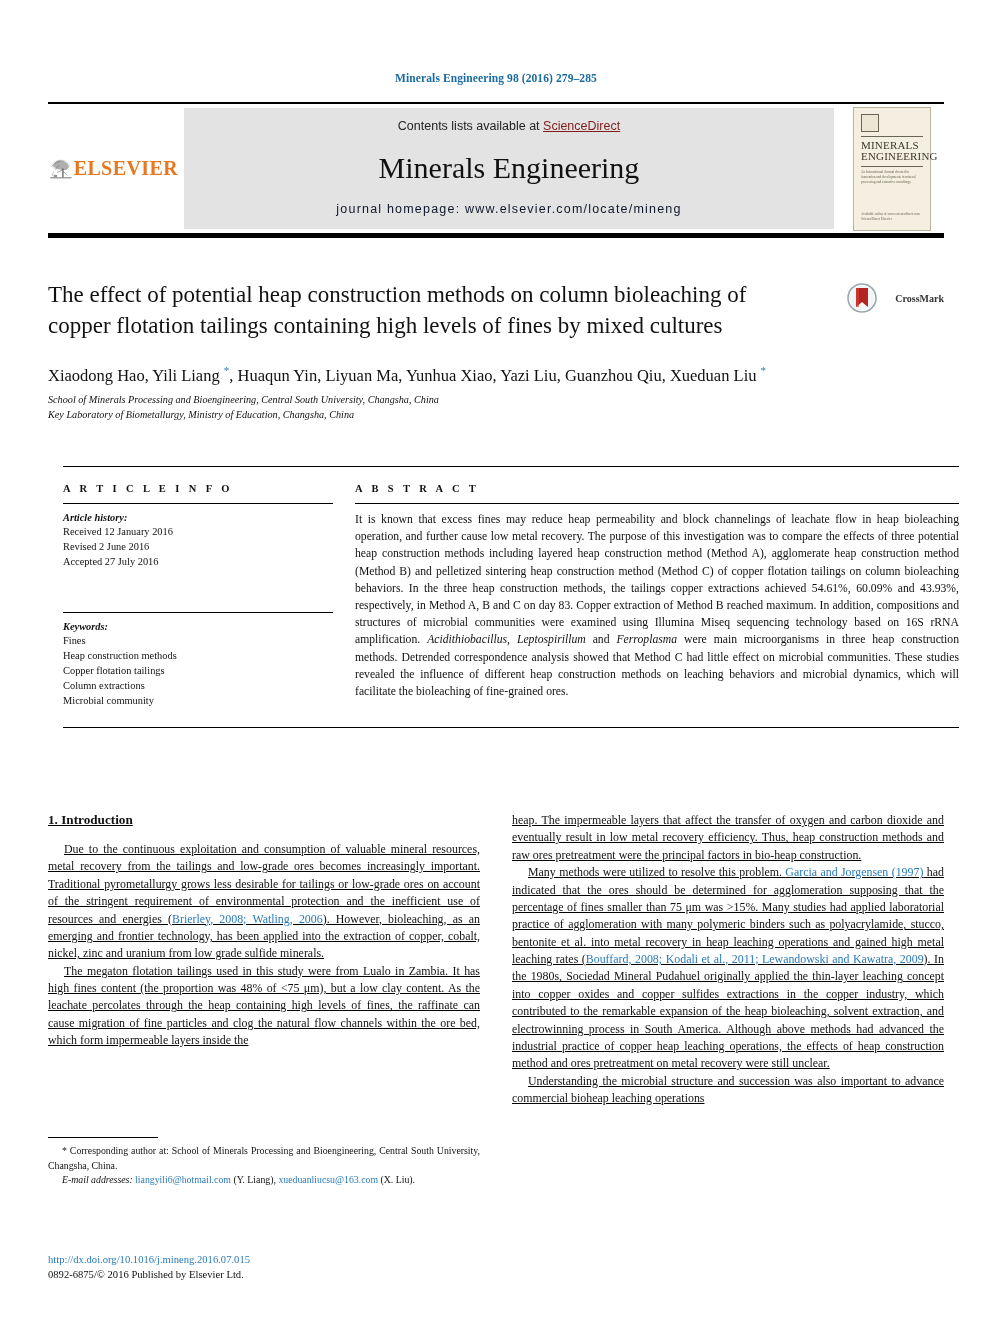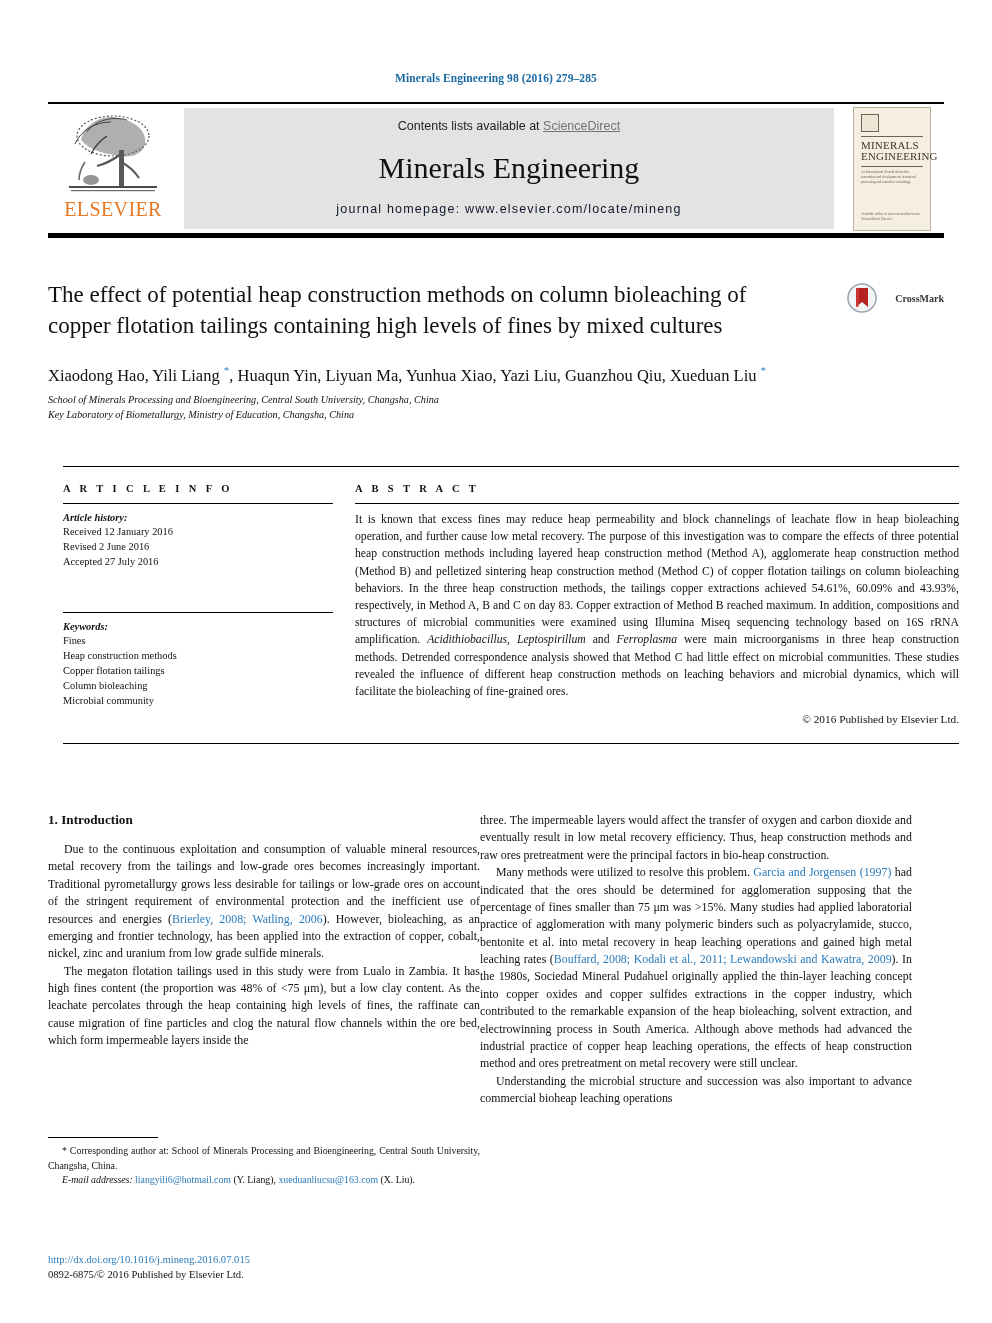--- a/index.html
+++ b/index.html
@@ -49,24 +49,24 @@
     padding-bottom: 4px;
     box-sizing: border-box;
     display: flex;
     align-items: stretch;
     height: 136px;
   }
   .elsevier-block {
     width: 130px;
     flex: 0 0 130px;
     display: flex;
-    flex-direction: column;
     align-items: center;
     justify-content: flex-start;
     padding-top: 2px;
+    font-weight: bold;
   }
   .elsevier-tree {
     width: 104px;
     height: 92px;
   }
   .elsevier-word {
     font-family: "Liberation Serif", serif;
     color: #E87722;
     font-size: 20px;
     letter-spacing: .4px;
@@ -84,21 +84,21 @@
     justify-content: space-between;
     padding: 11px 0 13px 0;
     box-sizing: border-box;
   }
   .contents-line {
     font-family: "Liberation Sans", sans-serif;
     font-size: 12.5px;
     color: #222;
   }
   .contents-line .sd-link {
-    color: #737373;
+    color: #7f1d1d;
   }
   .journal-name {
     font-family: "Liberation Serif", serif;
     font-size: 30px;
     color: #111;
     line-height: 1;
   }
   .homepage-line {
     font-family: "Liberation Sans", sans-serif;
     font-size: 12.5px;
@@ -254,20 +254,22 @@
     color: #111;
   }
 
   
   .body-area {
     position: absolute;
     top: 812px;
     left: 48px;
     width: 896px;
     display: flex;
+    gap: 32px;
+    text-decoration: underline;
   }
   .bcol { width: 432px; flex: 0 0 432px; position: relative; }
   .h1 {
     font-family: "Liberation Serif", serif;
     font-weight: bold;
     font-size: 13.2px;
     color: #111;
     margin: 0 0 13px 0;
   }
   .para {
@@ -401,40 +403,39 @@
       <div class="info-line">Revised 2 June 2016</div>
       <div class="info-line">Accepted 27 July 2016</div>
 
       <div class="kw-gap"></div>
 
       <div class="hairline"></div>
       <div class="info-sub">Keywords:</div>
       <div class="info-line">Fines</div>
       <div class="info-line">Heap construction methods</div>
       <div class="info-line">Copper flotation tailings</div>
-      <div class="info-line">Column bioleaching</div>
+      <div class="info-line">Column extractions</div>
       <div class="info-line">Microbial community</div>
     </div>
 
     <div class="col-abs">
       <div class="sec-label">A B S T R A C T</div>
       <div class="hairline"></div>
       <p class="abstract-text">It is known that excess fines may reduce heap permeability and block channelings of leachate flow in heap bioleaching operation, and further cause low metal recovery. The purpose of this investigation was to compare the effects of three potential heap construction methods including layered heap construction method (Method A), agglomerate heap construction method (Method B) and pelletized sintering heap construction method (Method C) of copper flotation tailings on column bioleaching behaviors. In the three heap construction methods, the tailings copper extractions achieved 54.61%, 60.09% and 43.93%, respectively, in Method A, B and C on day 83. Copper extraction of Method B reached maximum. In addition, compositions and structures of microbial communities were examined using Illumina Miseq sequencing technology based on 16S rRNA amplification. <i>Acidithiobacillus</i>, <i>Leptospirillum</i> and <i>Ferroplasma</i> were main microorganisms in three heap construction methods. Detrended correspondence analysis showed that Method C had little effect on microbial communities. These studies revealed the influence of different heap construction methods on leaching behaviors and microbial dynamics, which will facilitate the bioleaching of fine-grained ores.</p>
-      <div class="copyright">© 2016 Published by Elsevier Ltd.</div>
     </div>
   </div>
 
   <div class="body-area">
     <div class="bcol">
       <h2 class="h1">1. Introduction</h2>
       <p class="para">Due to the continuous exploitation and consumption of valuable mineral resources, metal recovery from the tailings and low-grade ores becomes increasingly important. Traditional pyrometallurgy grows less desirable for tailings or low-grade ores on account of the stringent requirement of environmental protection and the inefficient use of resources and energies (<span class="lnk">Brierley, 2008; Watling, 2006</span>). However, bioleaching, as an emerging and frontier technology, has been applied into the extraction of copper, cobalt, nickel, zinc and uranium from low grade sulfide minerals.</p>
       <p class="para">The megaton flotation tailings used in this study were from Lualo in Zambia. It has high fines content (the proportion was 48% of &lt;75 μm), but a low clay content. As the leachate percolates through the heap containing high levels of fines, the raffinate can cause migration of fine particles and clog the natural flow channels within the ore bed, which form impermeable layers inside the</p>
     </div>
     <div class="bcol">
-      <p class="para nohang">three. The impermeable layers would affect the transfer of oxygen and carbon dioxide and eventually result in low metal recovery efficiency. Thus, heap construction methods and raw ores pretreatment were the principal factors in bio-heap construction.</p>
+      <p class="para nohang">heap. The impermeable layers that affect the transfer of oxygen and carbon dioxide and eventually result in low metal recovery efficiency. Thus, heap construction methods and raw ores pretreatment were the principal factors in bio-heap construction.</p>
       <p class="para">Many methods were utilized to resolve this problem. <span class="lnk">Garcia and Jorgensen (1997)</span> had indicated that the ores should be determined for agglomeration supposing that the percentage of fines smaller than 75 μm was &gt;15%. Many studies had applied laboratorial practice of agglomeration with many polymeric binders such as polyacrylamide, stucco, bentonite et al. into metal recovery in heap leaching operations and gained high metal leaching rates (<span class="lnk">Bouffard, 2008; Kodali et al., 2011; Lewandowski and Kawatra, 2009</span>). In the 1980s, Sociedad Mineral Pudahuel originally applied the thin-layer leaching concept into copper oxides and copper sulfides extractions in the copper industry, which contributed to the remarkable expansion of the heap bioleaching, solvent extraction, and electrowinning process in South America. Although above methods had advanced the industrial practice of copper heap leaching operations, the effects of heap construction method and ores pretreatment on metal recovery were still unclear.</p>
       <p class="para">Understanding the microbial structure and succession was also important to advance commercial bioheap leaching operations</p>
     </div>
   </div>
 
   <div class="footnote-area">
     <div class="fn-rule"></div>
     <p class="fn indent">* Corresponding author at: School of Minerals Processing and Bioengineering, Central South University, Changsha, China.</p>
     <p class="fn indent"><i>E-mail addresses:</i> <span class="lnk">liangyili6@hotmail.com</span> (Y. Liang), <span class="lnk">xueduanliucsu@163.com</span> (X. Liu).</p>
   </div>

